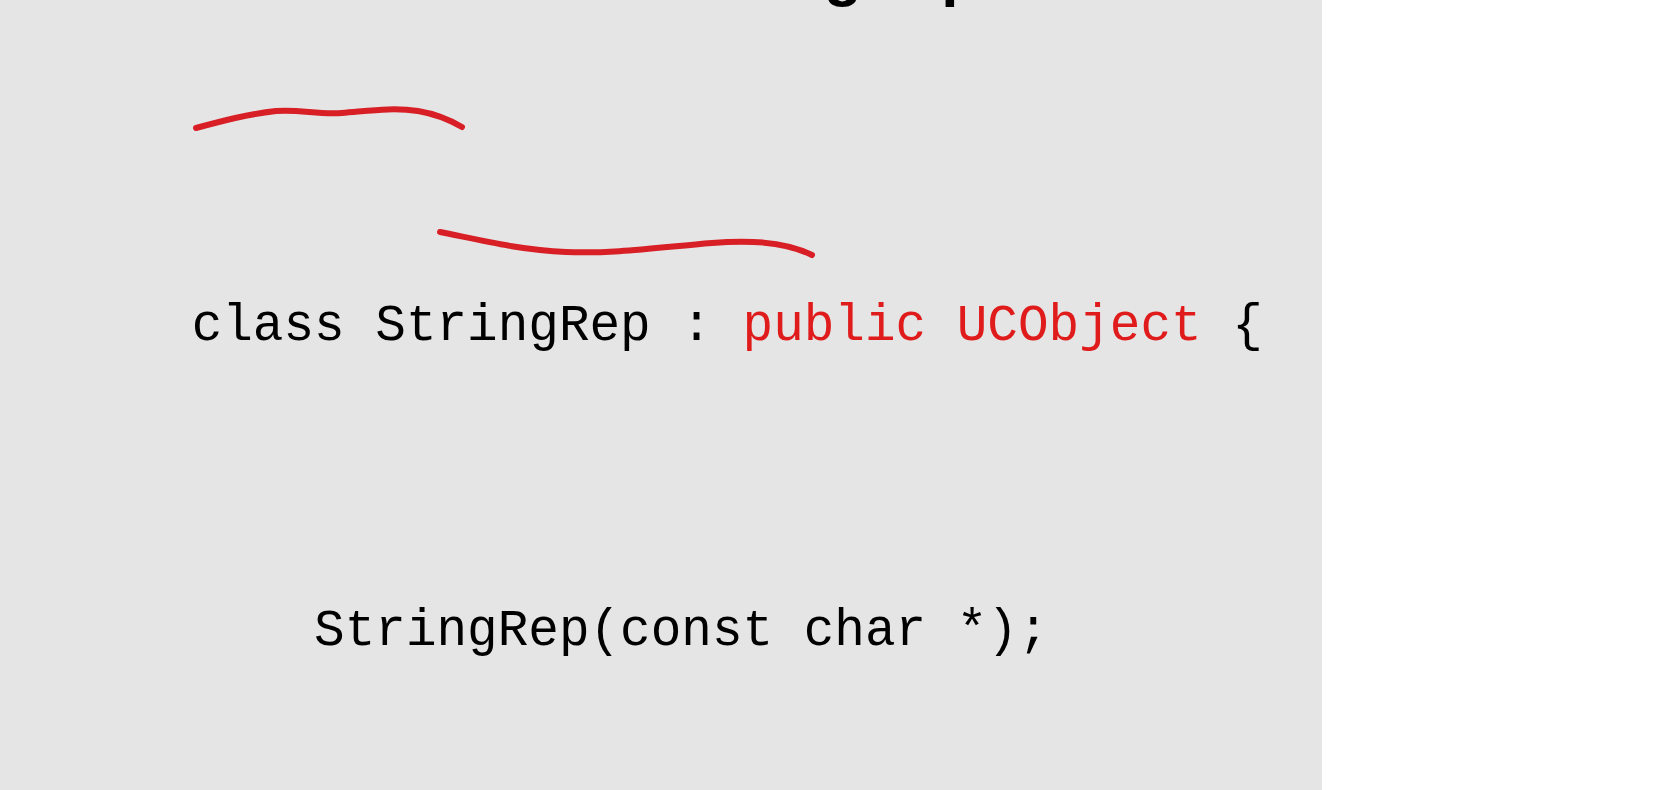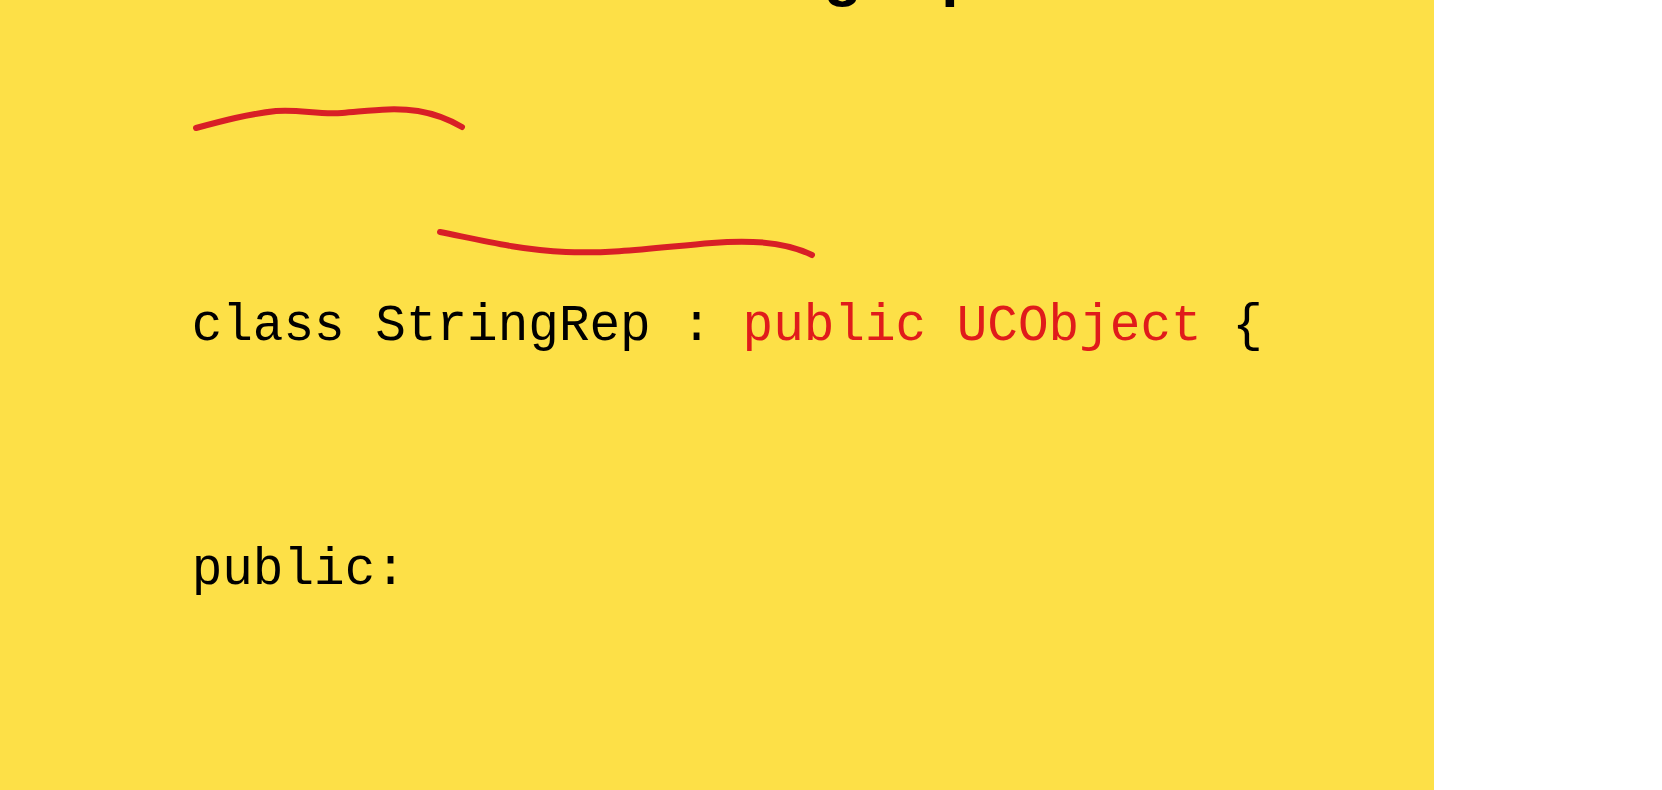--- a/index.html
+++ b/index.html
@@ -7,23 +7,23 @@
     margin: 0;
     padding: 0;
     background: #ffffff;
   }
   body {
     font-family: "Liberation Mono", "DejaVu Sans Mono", monospace;
   }
 
   .slide {
     position: relative;
-    width: 1434px;
+    width: 1322px;
     height: 790px;
-    background: #fde047;
+    background: #e5e5e5;
     overflow: hidden;
   }
 
   
   .title-clip {
     position: absolute;
     left: 0;
     top: -58px;
     width: 1662px;
     height: 76px;
@@ -95,23 +95,20 @@
   <div class="title-clip">
     <div class="title-text">StringRep</div>
   </div>
 
   <div class="code-block">
 
     <div class="code-line">
       <span class="seg black">class StringRep : </span><span class="seg red">public UCObject</span><span class="seg black"> {</span>
     </div>
 
-    <div class="code-line">
-      <span class="seg black">public:</span>
-    </div>
 
     <div class="code-line">
       <span class="seg black">    StringRep(const char *);</span>
     </div>
 
     
 
     
 
     

